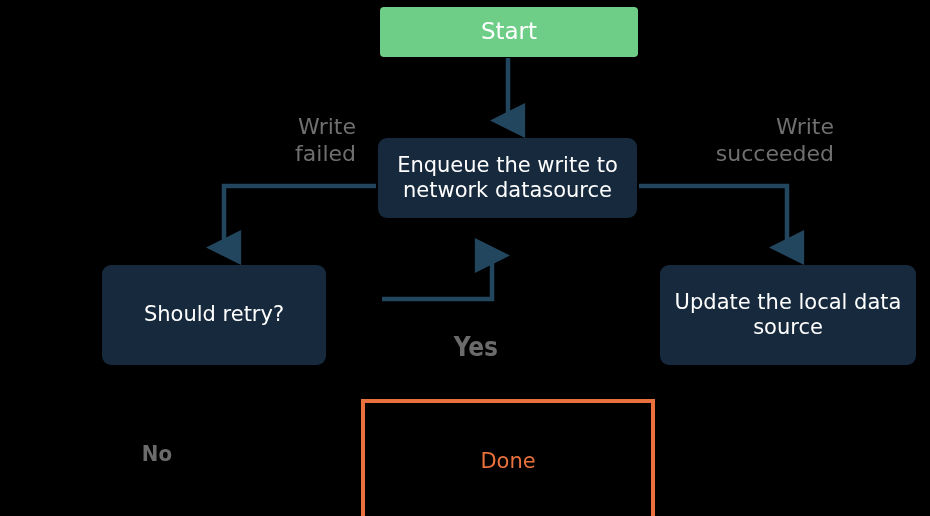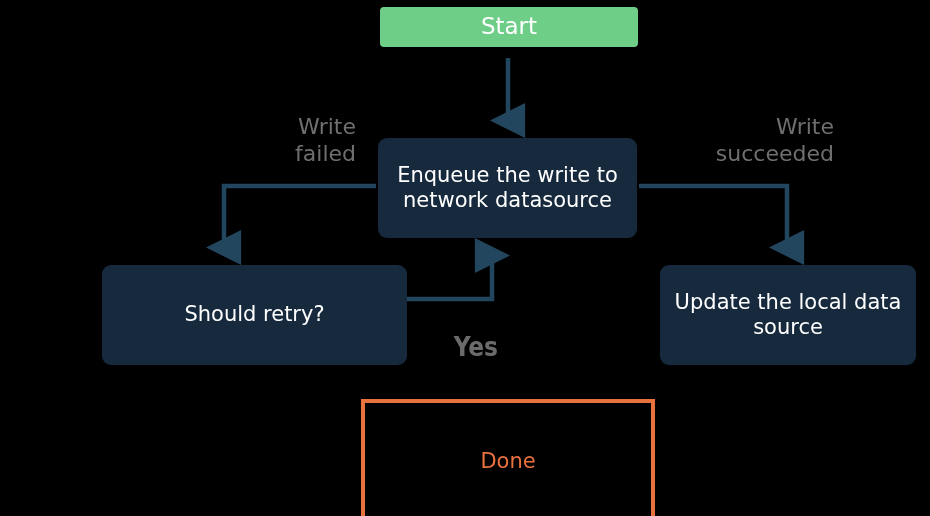--- a/index.html
+++ b/index.html
@@ -29,41 +29,41 @@
     display: flex;
     align-items: center;
     justify-content: center;
     text-align: center;
     line-height: 1.2;
   }
   .node-start {
     left: 380px;
     top: 7px;
     width: 258px;
-    height: 40px;
+    height: 50px;
     background: #6ECE88;
     border-radius: 4px;
     color: #ffffff;
     font-size: 23px;
   }
   .node-enqueue {
     left: 378px;
     top: 138px;
     width: 259px;
-    height: 100px;
+    height: 80px;
     background: #16293D;
     border-radius: 9px;
     color: #ffffff;
     font-size: 21px;
     padding: 0 16px;
   }
   .node-retry {
     left: 102px;
     top: 265px;
-    width: 305px;
+    width: 224px;
     height: 100px;
     background: #16293D;
     border-radius: 9px;
     color: #ffffff;
     font-size: 21px;
     padding: 17px 16px;
   }
   .node-update {
     left: 660px;
     top: 265px;
@@ -174,14 +174,15 @@
   </div>
 
   <div class="edge-label label-write-failed">Write
 failed</div>
 
   <div class="edge-label label-write-succeeded">Write
 succeeded</div>
 
   <div class="edge-label label-yes">Yes</div>
 
+  <div class="edge-label label-no">No</div>
 
 </div>
 
 </body></html>

